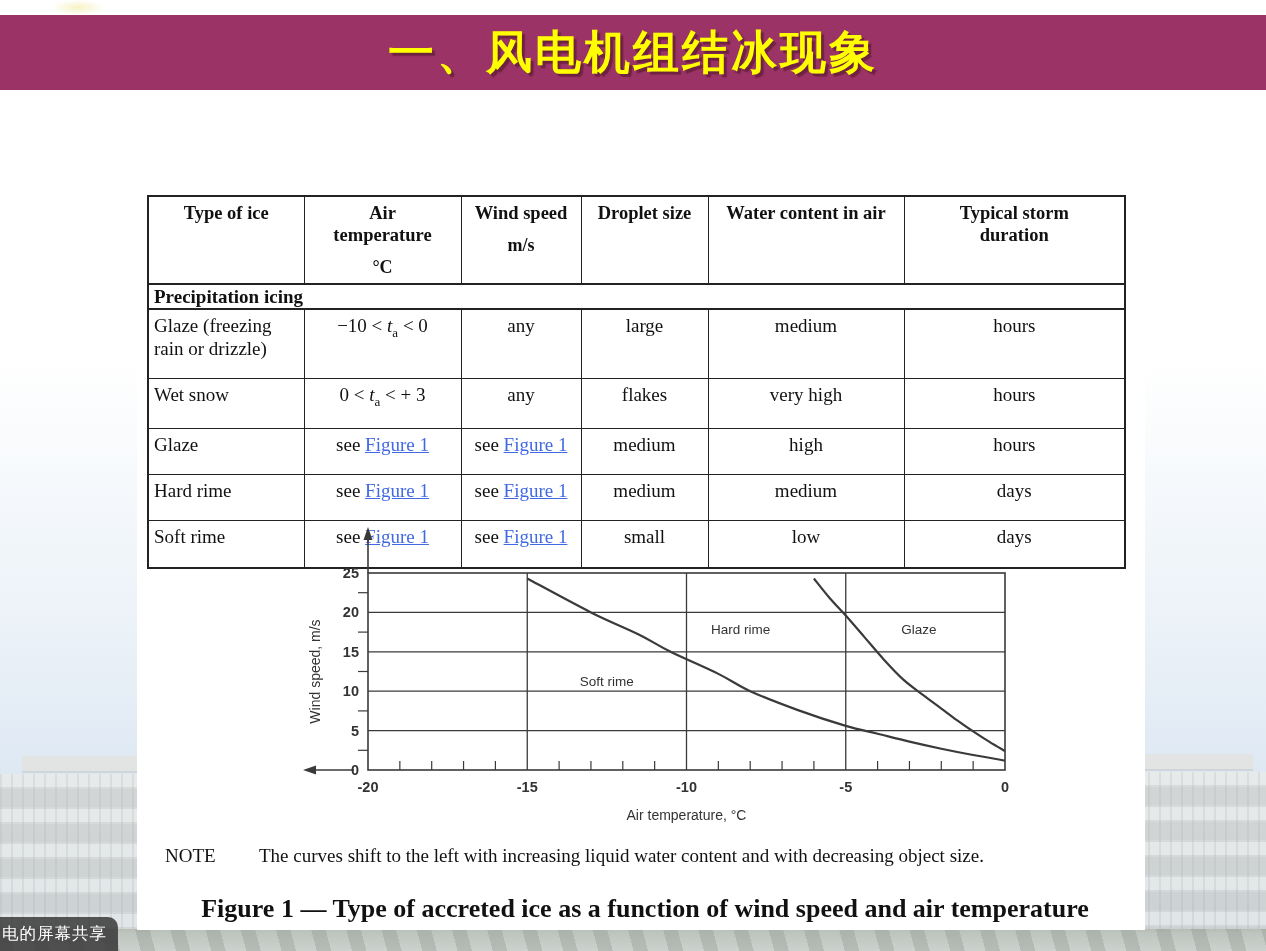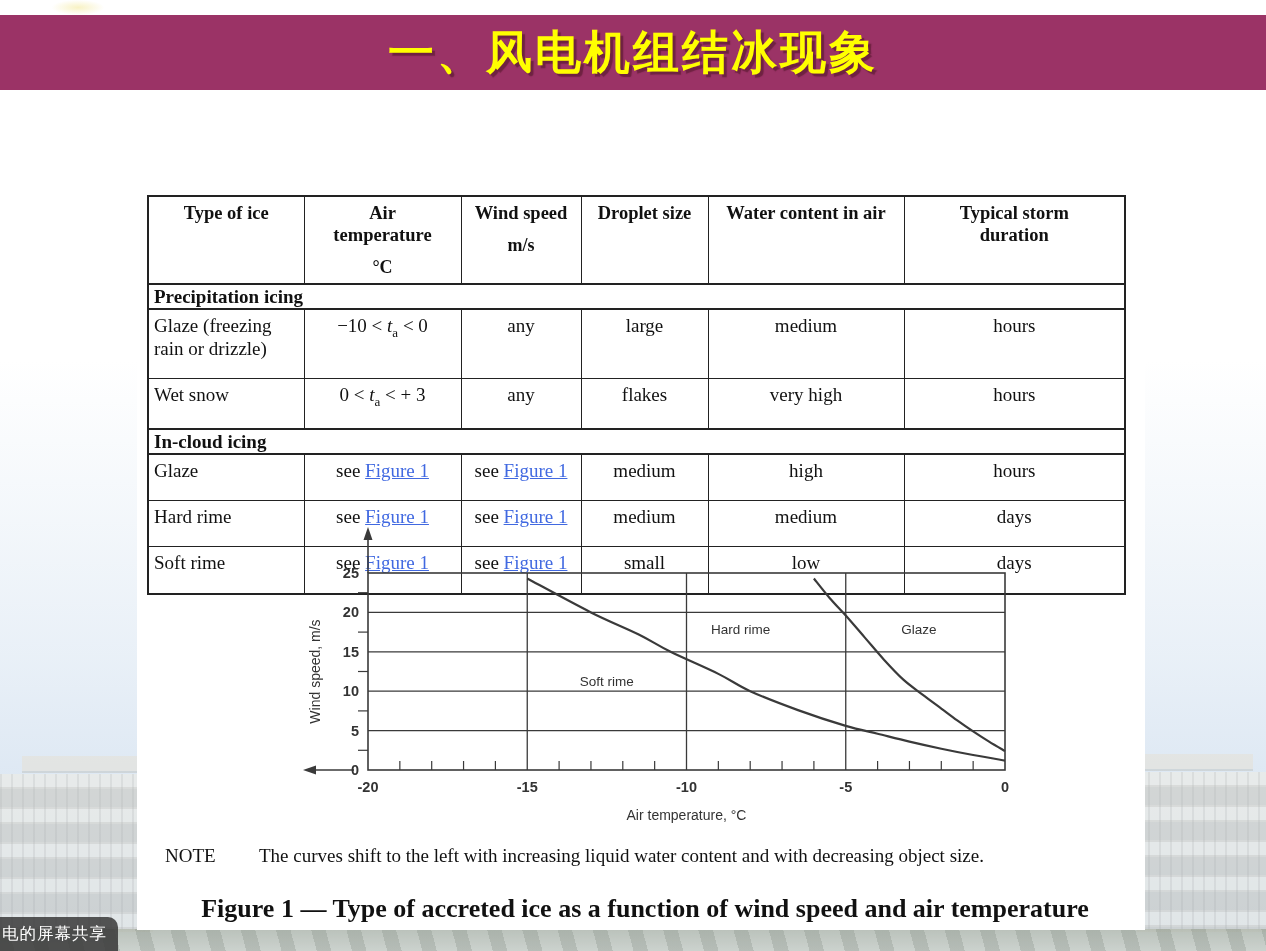--- a/index.html
+++ b/index.html
@@ -133,23 +133,20 @@
           <td class="col-center">medium</td>
           <td class="col-center">hours</td>
         </tr>
         <tr class="data-row">
           <td class="col-first">Wet snow</td>
           <td class="col-center"><span>0 &lt; </span><i>t</i><sub>a</sub><span> &lt; + 3</span></td>
           <td class="col-center">any</td>
           <td class="col-center">flakes</td>
           <td class="col-center">very high</td>
           <td class="col-center">hours</td>
-        </tr>
-        <tr class="section-row">
-          <td colspan="6">In-cloud icing</td>
         </tr>
         <tr class="data-row">
           <td class="col-first">Glaze</td>
           <td class="col-center"><span>see </span><a class="fig-link" href="#">Figure 1</a></td>
           <td class="col-center"><span>see </span><a class="fig-link" href="#">Figure 1</a></td>
           <td class="col-center">medium</td>
           <td class="col-center">high</td>
           <td class="col-center">hours</td>
         </tr>
         <tr class="data-row">

